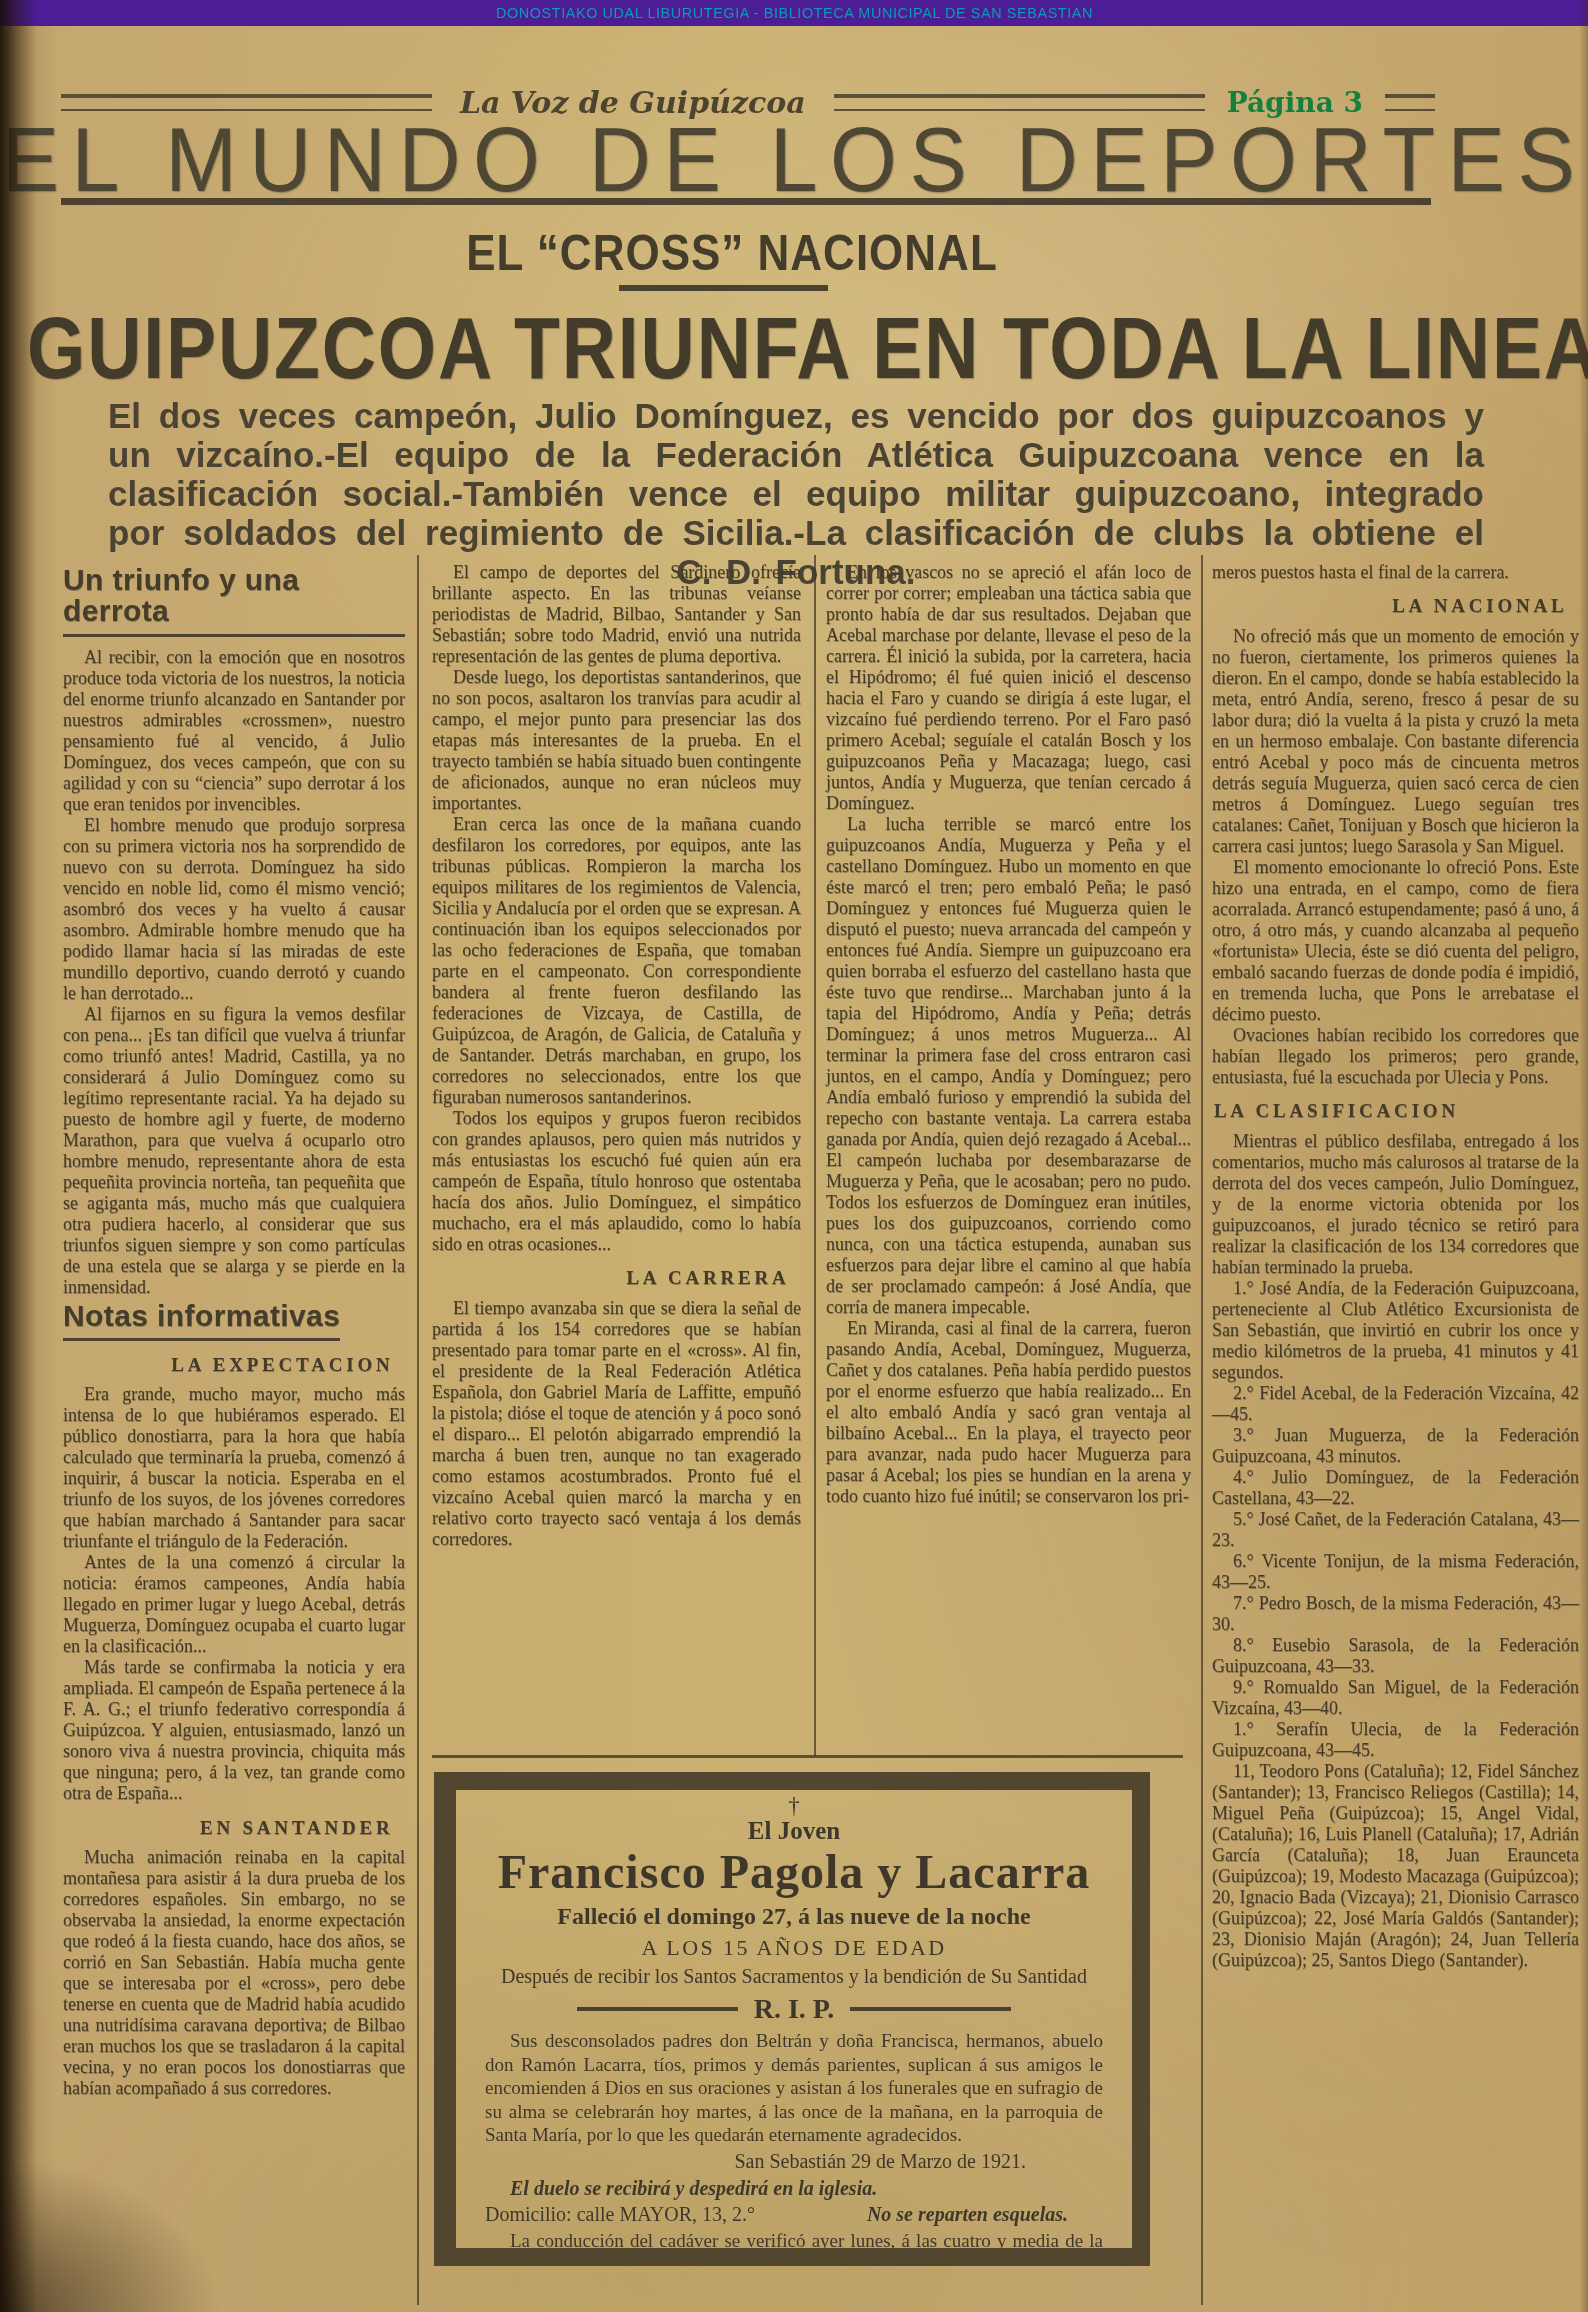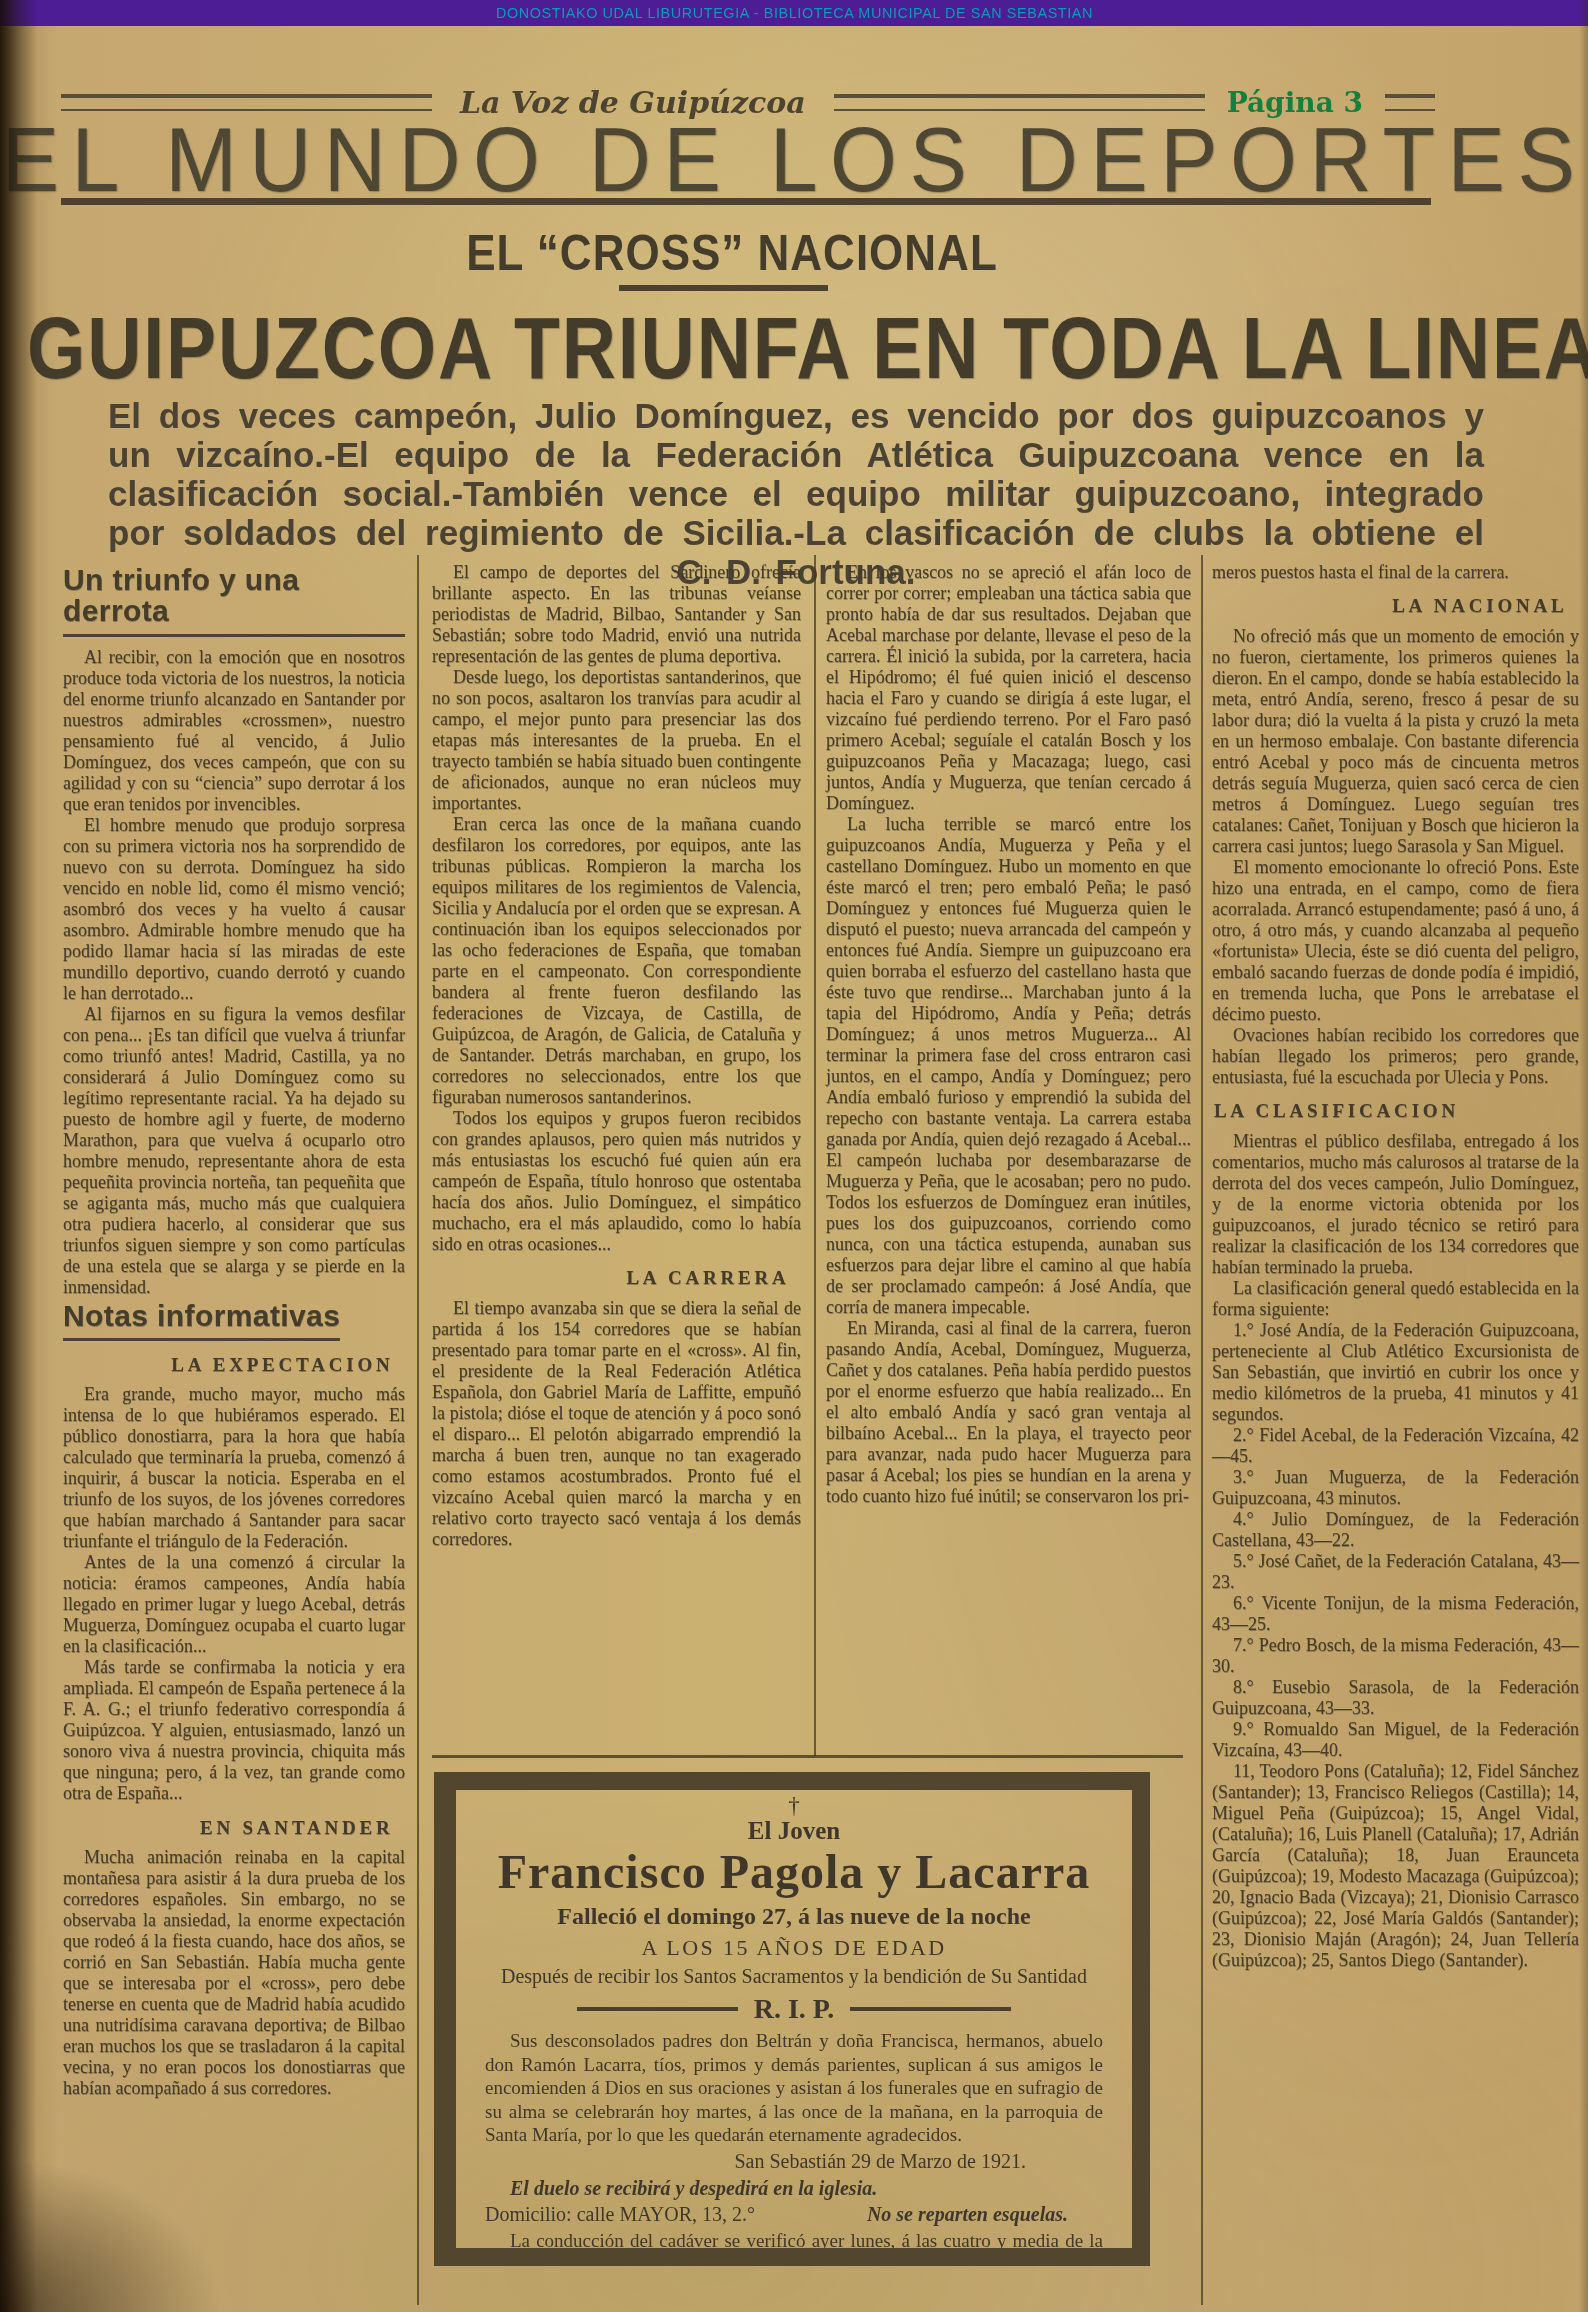--- a/index.html
+++ b/index.html
@@ -137,30 +137,30 @@
     <p class="para">En Miranda, casi al final de la carrera, fueron pasando Andía, Acebal, Domínguez, Muguerza, Cañet y dos catalanes. Peña había perdido puestos por el enorme esfuerzo que había realizado... En el alto embaló Andía y sacó gran ventaja al bilbaíno Acebal... En la playa, el trayecto peor para avanzar, nada pudo hacer Muguerza para pasar á Acebal; los pies se hundían en la arena y todo cuanto hizo fué inútil; se conservaron los pri-</p>
   </div>
 <div class="col" style="left:1212px;width:367px;">
     <p class="para-noindent">meros puestos hasta el final de la carrera.</p>
     <h3 class="subhead">LA NACIONAL</h3>
     <p class="para">No ofreció más que un momento de emoción y no fueron, ciertamente, los primeros quienes la dieron. En el campo, donde se había establecido la meta, entró Andía, sereno, fresco á pesar de su labor dura; dió la vuelta á la pista y cruzó la meta en un hermoso embalaje. Con bastante diferencia entró Acebal y poco más de cincuenta metros detrás seguía Muguerza, quien sacó cerca de cien metros á Domínguez. Luego seguían tres catalanes: Cañet, Tonijuan y Bosch que hicieron la carrera casi juntos; luego Sarasola y San Miguel.</p>
     <p class="para">El momento emocionante lo ofreció Pons. Este hizo una entrada, en el campo, como de fiera acorralada. Arrancó estupendamente; pasó á uno, á otro, á otro más, y cuando alcanzaba al pequeño «fortunista» Ulecia, éste se dió cuenta del peligro, embaló sacando fuerzas de donde podía é impidió, en tremenda lucha, que Pons le arrebatase el décimo puesto.</p>
     <p class="para">Ovaciones habían recibido los corredores que habían llegado los primeros; pero grande, entusiasta, fué la escuchada por Ulecia y Pons.</p>
     <h3 class="subhead-left">LA CLASIFICACION</h3>
     <p class="para">Mientras el público desfilaba, entregado á los comentarios, mucho más calurosos al tratarse de la derrota del dos veces campeón, Julio Domínguez, y de la enorme victoria obtenida por los guipuzcoanos, el jurado técnico se retiró para realizar la clasificación de los 134 corredores que habían terminado la prueba.</p>
-    <p class="para">La clasificación general quedó establecida en la forma siguiente:</p>
     <p class="para">1.° José Andía, de la Federación Guipuzcoana, perteneciente al Club Atlético Excursionista de San Sebastián, que invirtió en cubrir los once y medio kilómetros de la prueba, 41 minutos y 41 segundos.</p>
     <p class="para">2.° Fidel Acebal, de la Federación Vizcaína, 42—45.</p>
     <p class="para">3.° Juan Muguerza, de la Federación Guipuzcoana, 43 minutos.</p>
     <p class="para">4.° Julio Domínguez, de la Federación Castellana, 43—22.</p>
     <p class="para">5.° José Cañet, de la Federación Catalana, 43—23.</p>
     <p class="para">6.° Vicente Tonijun, de la misma Federación, 43—25.</p>
     <p class="para">7.° Pedro Bosch, de la misma Federación, 43—30.</p>
     <p class="para">8.° Eusebio Sarasola, de la Federación Guipuzcoana, 43—33.</p>
     <p class="para">9.° Romualdo San Miguel, de la Federación Vizcaína, 43—40.</p>
+    <p class="para">1.° Serafín Ulecia, de la Federación Guipuzcoana, 43—45.</p>
     <p class="para">11, Teodoro Pons (Cataluña); 12, Fidel Sánchez (Santander); 13, Francisco Reliegos (Castilla); 14, Miguel Peña (Guipúzcoa); 15, Angel Vidal, (Cataluña); 16, Luis Planell (Cataluña); 17, Adrián García (Cataluña); 18, Juan Eraunceta (Guipúzcoa); 19, Modesto Macazaga (Guipúzcoa); 20, Ignacio Bada (Vizcaya); 21, Dionisio Carrasco (Guipúzcoa); 22, José María Galdós (Santander); 23, Dionisio Maján (Aragón); 24, Juan Tellería (Guipúzcoa); 25, Santos Diego (Santander).</p>
   </div>
 
 <div class="vrule" style="left:417px;top:555px;height:1750px;"></div>
 <div class="vrule" style="left:814px;top:555px;height:1201px;"></div>
 <div class="vrule" style="left:1201px;top:555px;height:1750px;"></div>
 
 <div class="ob-toprule"></div>
 
 <div class="obituary">

